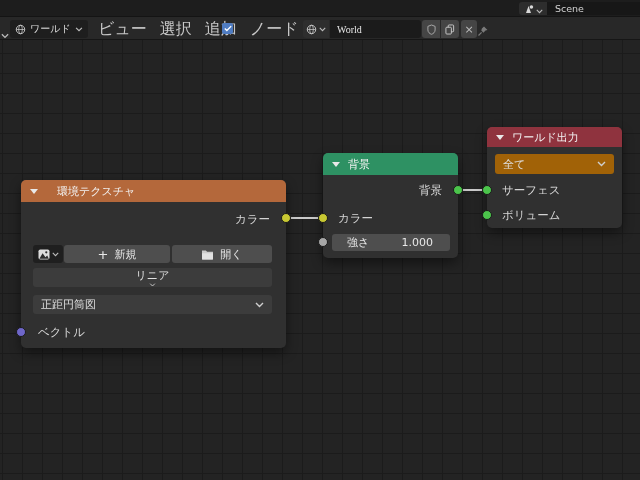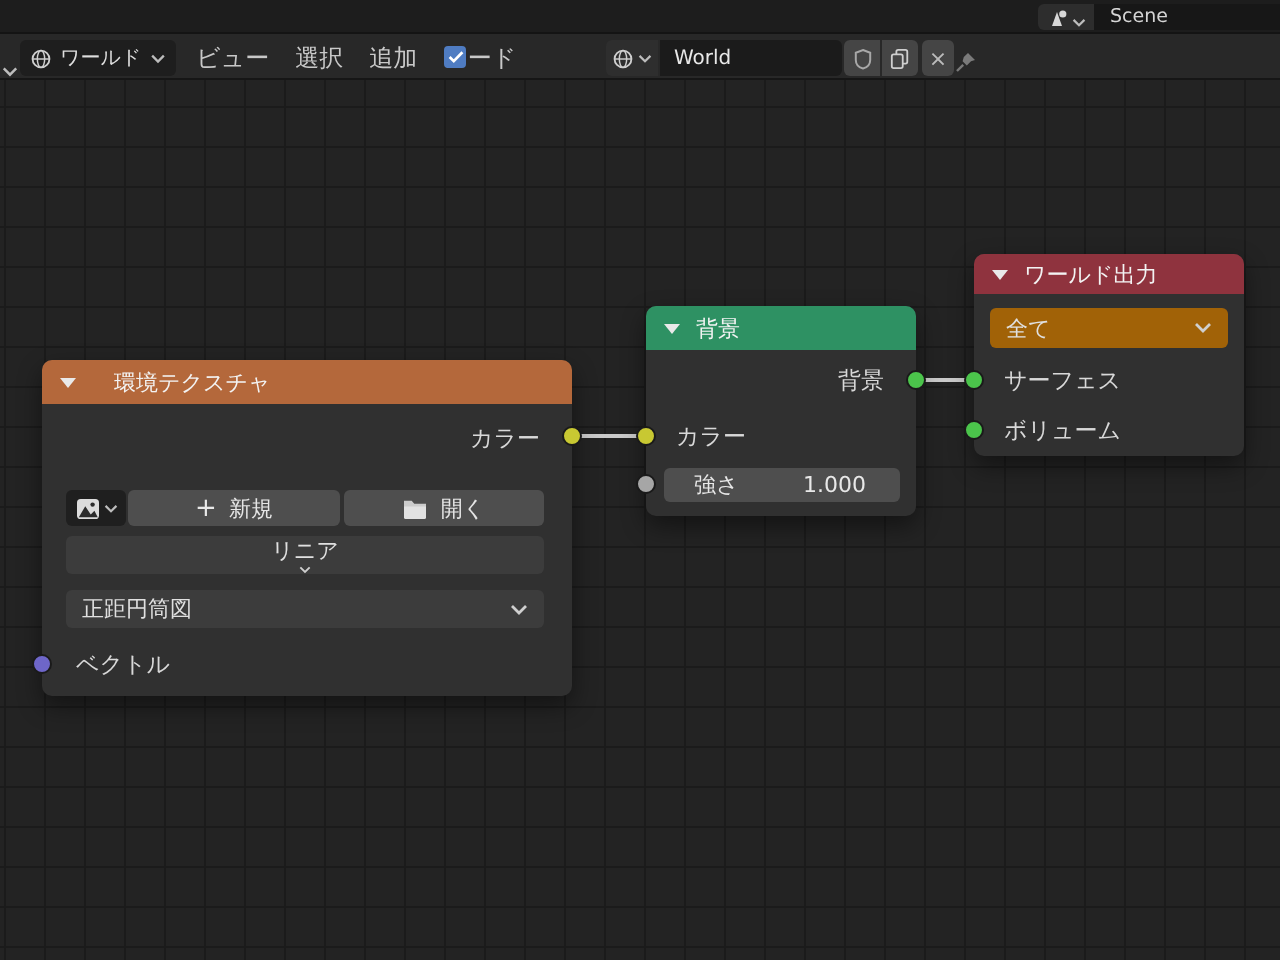--- a/index.html
+++ b/index.html
@@ -14,25 +14,25 @@
   .topbar { position:absolute; top:0; left:0; width:640px; height:17px; background:#1d1d1d; border-bottom:1px solid #141414; z-index:30; }
   .scene-icon-btn { position:absolute; left:519px; top:2px; width:28px; height:13px; background:#2d2d2d; border-radius:3px 0 0 3px; display:flex; align-items:center; justify-content:center; gap:2px; }
   .scene-field { position:absolute; left:547px; top:2px; width:93px; height:13px; background:#171717; color:#d5d5d5; font-size:9.5px; line-height:13px; padding-left:8px; }
   
   .edheader { position:absolute; top:17px; left:0; width:640px; height:23px; background:#282828; border-bottom:1px solid #161616; z-index:29; }
   .edheader .w { position:absolute; top:3px; height:18px; display:flex; align-items:center; }
   .lchev { position:absolute; left:1px; top:7px; }
   .shader-dd { left:10px; width:78px; background:#1e1e1e; border-radius:3px; padding:0 5px; gap:4px; }
   .shader-dd .lbl { flex:1; font-size:10px; color:#dedede; }
   .menu-row { left:98px; gap:13px; }
-  .menu-item { font-size:12px; color:#c8c8c8; }
+  .menu-item { font-size:16px; color:#c8c8c8; }
   .cb { position:absolute; left:222px; top:6px; width:11px; height:11px; border-radius:2px; display:flex; align-items:center; justify-content:center; }
   .cb-label { position:absolute; left:238px; top:0; height:23px; display:flex; align-items:center; font-size:10px; color:#c8c8c8; }
   .browse-btn { left:303px; width:26px; background:#2e2e2e; border-radius:3px 0 0 3px; justify-content:center; gap:2px; }
-  .id-field { left:330px; width:91px; background:#1b1b1b; border-radius:0 3px 3px 0; padding-left:7px; font-size:10px; color:#e8e8e8; }
+  .id-field { left:330px; width:91px; background:#1b1b1b; border-radius:0 3px 3px 0; padding-left:7px; font-size:10px; color:#e8e8e8;font-family:Liberation Serif, serif; }
   .sq-btn { background:#454545; justify-content:center; }
   .shield-btn { left:422px; width:18px; border-radius:3px 0 0 3px; }
   .copy-btn { left:441px; width:18px; border-radius:0 3px 3px 0; }
   .x-btn { left:461px; width:16px; border-radius:3px; color:#bbb; font-size:11px; }
   .pin { position:absolute; left:477px; top:5px; opacity:.55; }
   
   .grid { position:absolute; top:40px; left:0; width:640px; height:440px;
     background-color:#232323;
     background-image:
       linear-gradient(to right, #1b1b1b 1px, transparent 1px),

